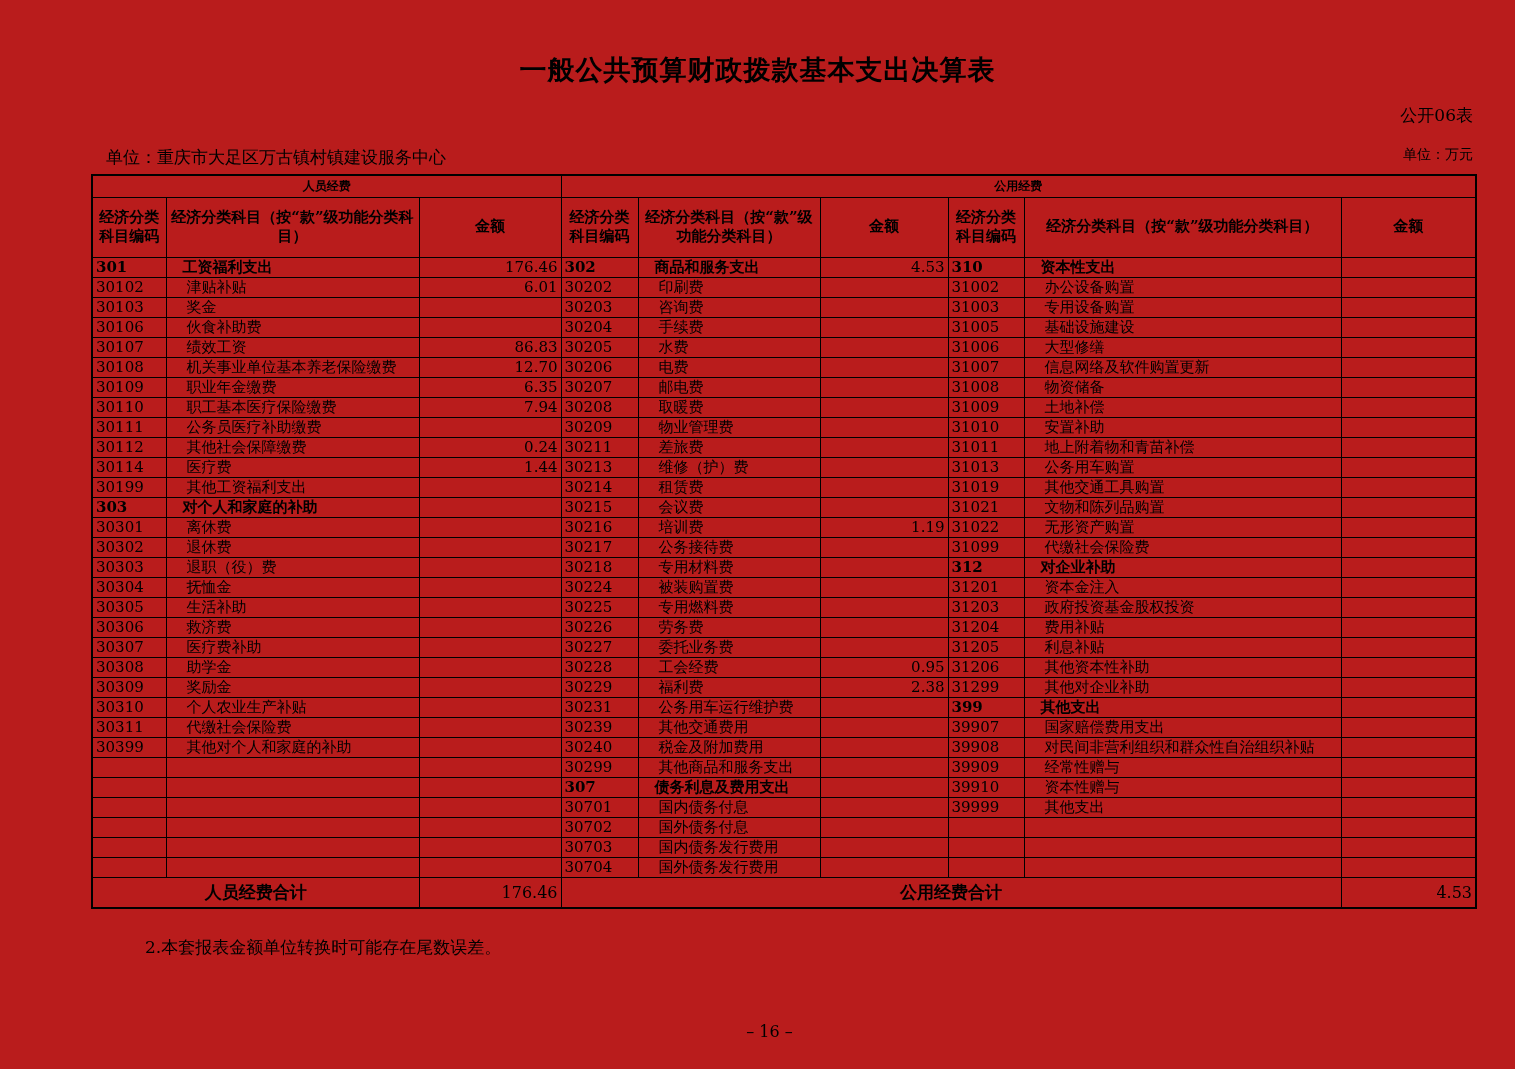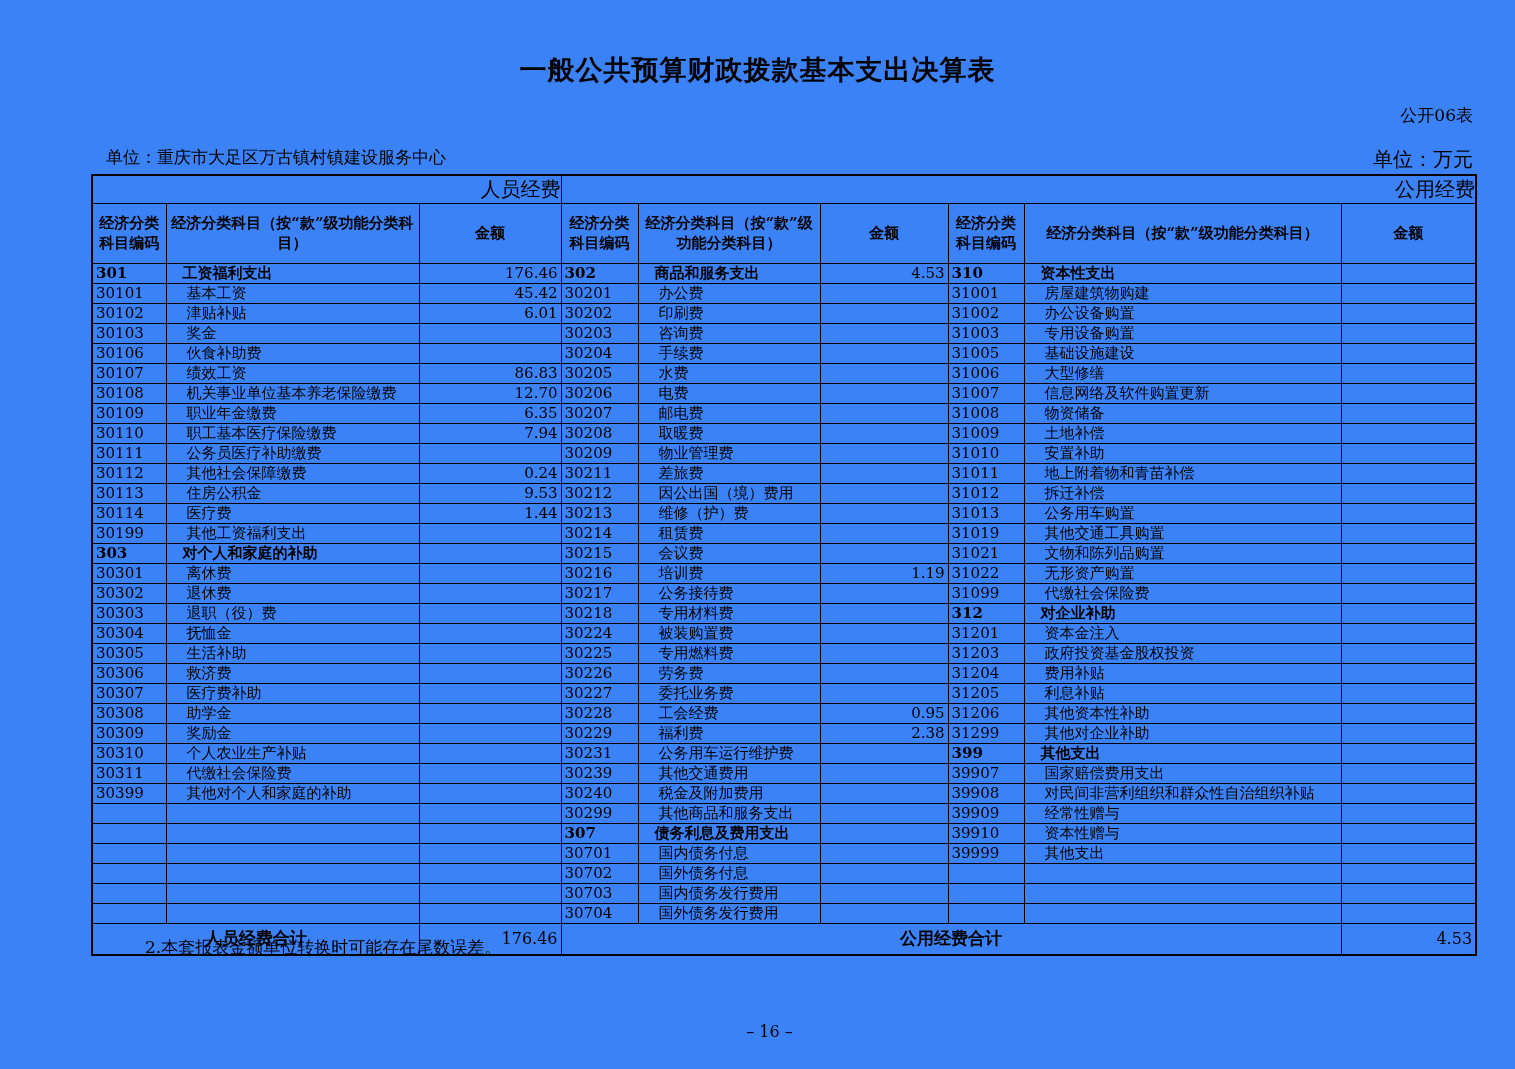--- a/index.html
+++ b/index.html
@@ -1,31 +1,31 @@
 <!DOCTYPE html>
 <html><head>
 <meta charset="utf-8">
 <style>
   * { margin:0; padding:0; box-sizing:border-box; }
   html,body { background:#ffffff; }
   .page {
-    position:relative; width:1515px; height:1069px; background:#3b82f6;
+    position:relative; width:1515px; height:1069px; background:#b91c1c;
     font-family:"DejaVu Serif","Liberation Serif",serif; color:#000;
   }
   .title { position:absolute; top:52px; left:0; width:100%; text-align:center;
     font-size:27px; font-weight:bold; letter-spacing:1px; }
   .form-label { position:absolute; top:104px; right:42px; font-size:17px; }
   .unit-left { position:absolute; top:146px; left:106px; font-size:17px; }
-  .unit-right { position:absolute; top:146px; right:42px; font-size:20px; }
+  .unit-right { position:absolute; top:146px; right:42px; font-size:14px; }
 
   table.main { position:absolute; top:174px; left:91px; width:1384px;
     border-collapse:collapse; border:2px solid #000; table-layout:fixed; }
   table.main td, table.main th { border:1px solid #000; overflow:hidden; white-space:nowrap; }
 
-  tr.group-row th { height:22px; font-size:20px; font-weight:normal; text-align:right; vertical-align:middle; }
+  tr.group-row th { height:22px; font-size:12px; font-weight:bold; text-align:center; vertical-align:middle; }
   tr.colhead-row th { height:60px; font-size:15px; font-weight:bold; text-align:center;
     vertical-align:middle; white-space:normal; line-height:1.3; padding:0 2px; }
 
   tbody td { height:19.5px; font-size:15px; line-height:19px; vertical-align:middle; }
   td.code { padding-left:3px; text-align:left; }
   td.name { text-align:left; }
   td.name.sub { padding-left:20px; }
   td.name.cat { padding-left:16px; font-weight:bold; }
   td.code.cat { font-weight:bold; }
   td.amt { text-align:right; padding-right:3px; }
@@ -82,31 +82,20 @@
           <td class="name cat">工资福利支出</td>
           <td class="amt">176.46</td>
           <td class="code cat">302</td>
           <td class="name cat">商品和服务支出</td>
           <td class="amt">4.53</td>
           <td class="code cat">310</td>
           <td class="name cat">资本性支出</td>
           <td class="amt"></td>
         </tr>
         <tr>
-          <td class="code">30101</td>
-          <td class="name sub">基本工资</td>
-          <td class="amt">45.42</td>
-          <td class="code">30201</td>
-          <td class="name sub">办公费</td>
-          <td class="amt"></td>
-          <td class="code">31001</td>
-          <td class="name sub">房屋建筑物购建</td>
-          <td class="amt"></td>
-        </tr>
-        <tr>
           <td class="code">30102</td>
           <td class="name sub">津贴补贴</td>
           <td class="amt">6.01</td>
           <td class="code">30202</td>
           <td class="name sub">印刷费</td>
           <td class="amt"></td>
           <td class="code">31002</td>
           <td class="name sub">办公设备购置</td>
           <td class="amt"></td>
         </tr>
@@ -189,31 +178,20 @@
         </tr>
         <tr>
           <td class="code">30112</td>
           <td class="name sub">其他社会保障缴费</td>
           <td class="amt">0.24</td>
           <td class="code">30211</td>
           <td class="name sub">差旅费</td>
           <td class="amt"></td>
           <td class="code">31011</td>
           <td class="name sub">地上附着物和青苗补偿</td>
-          <td class="amt"></td>
-        </tr>
-        <tr>
-          <td class="code">30113</td>
-          <td class="name sub">住房公积金</td>
-          <td class="amt">9.53</td>
-          <td class="code">30212</td>
-          <td class="name sub">因公出国（境）费用</td>
-          <td class="amt"></td>
-          <td class="code">31012</td>
-          <td class="name sub">拆迁补偿</td>
           <td class="amt"></td>
         </tr>
         <tr>
           <td class="code">30114</td>
           <td class="name sub">医疗费</td>
           <td class="amt">1.44</td>
           <td class="code">30213</td>
           <td class="name sub">维修（护）费</td>
           <td class="amt"></td>
           <td class="code">31013</td>

